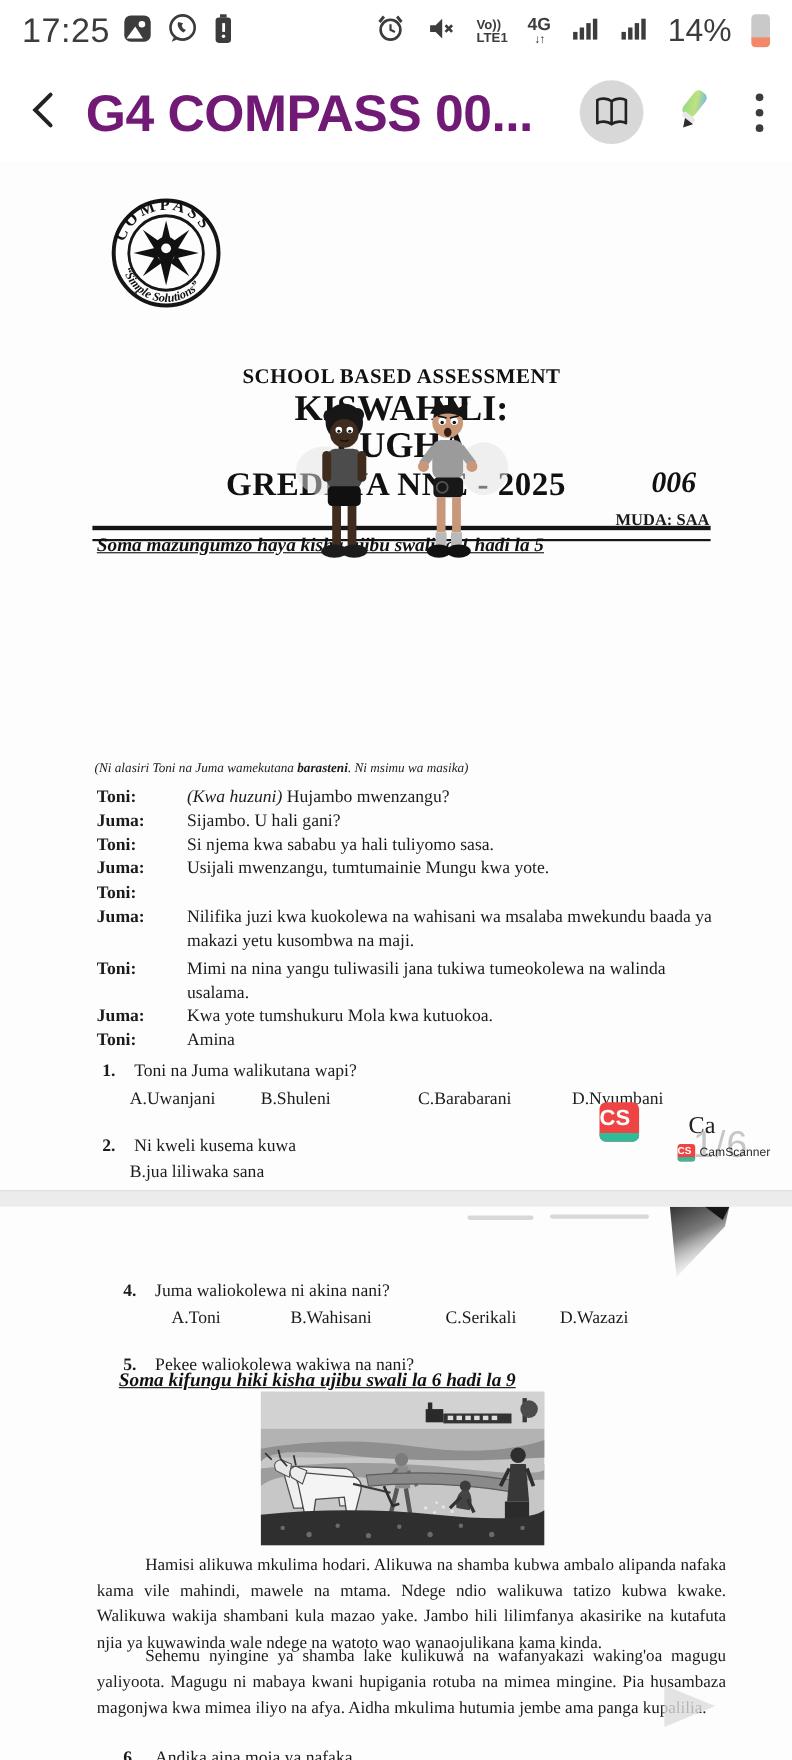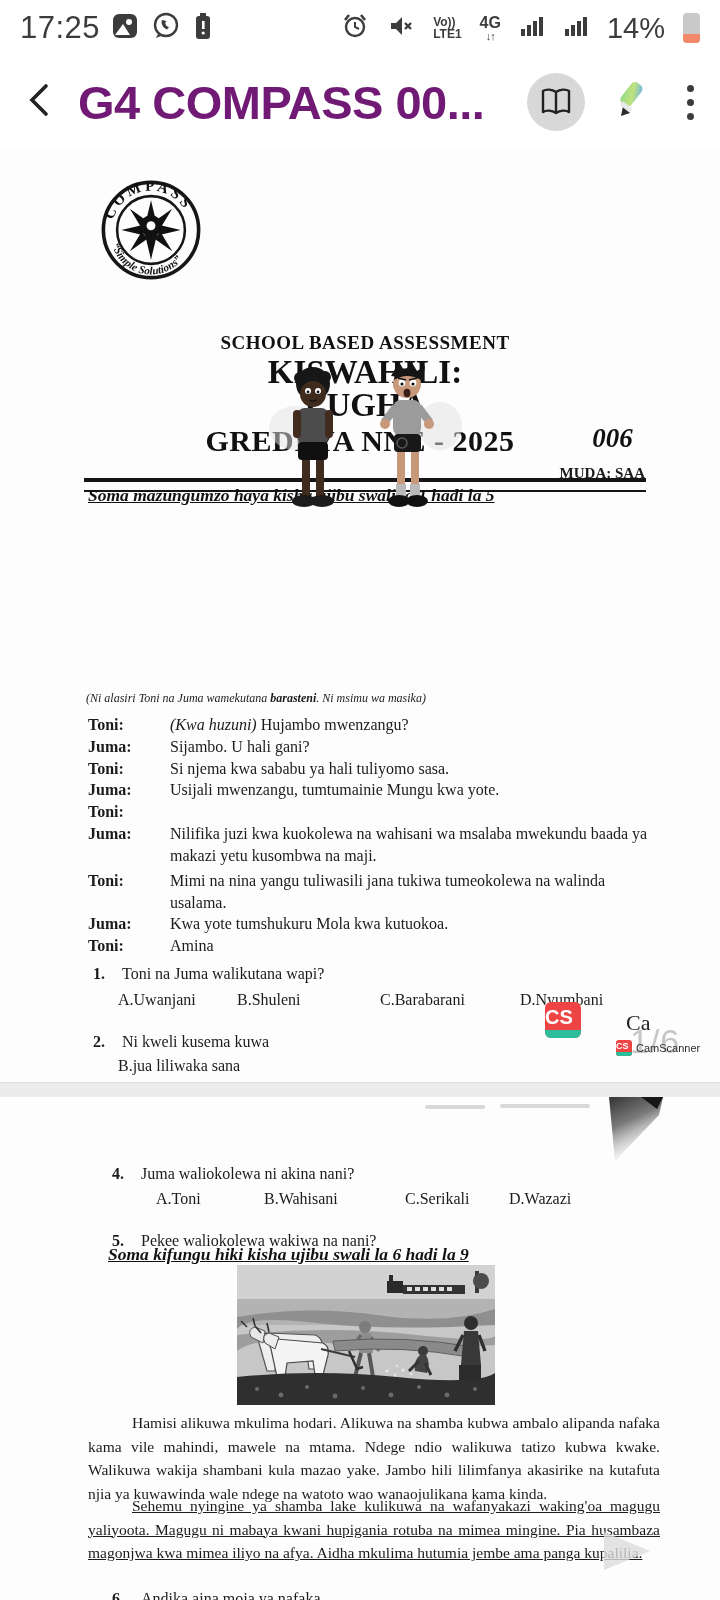--- a/index.html
+++ b/index.html
@@ -83,21 +83,21 @@
   .q2wrap{top:1141px;left:93px;width:560px;font-size:16px;}
   .q2wrap .q-line{grid-template-columns:29px 1fr;}
   .q2wrap .q-line{margin-left:19px;}
   .opts4b{display:flex;margin-left:63px;min-height:25px;align-items:flex-end;}
   .opts4b span:nth-child(1){width:108px;}
   .opts4b span:nth-child(2){width:141px;}
   .opts4b span:nth-child(3){width:104px;}
   #instr2{top:1244px;left:108px;}
   .para{left:88px;width:572px;font-size:15.5px;line-height:23.5px;text-align:justify;text-indent:44px;}
   #para1{top:1411px;}
-  #para2{top:1494px;text-decoration:underline;}
+  #para2{top:1494px;}
   .q6{top:1566px;left:93px;width:500px;font-size:16px;}
   .q6 .q-line{grid-template-columns:29px 1fr;margin-left:19px;}
   .artifact-arrow{top:1532px;left:604px;width:0;height:0;border-top:19px solid transparent;
                   border-bottom:19px solid transparent;border-left:46px solid #dcdcdc;opacity:.8;}
   .smudge{position:absolute;background:#b9b9b9;opacity:.55;height:4px;border-radius:2px;}
 </style>
 </head>
 <body>
 
 <div id="screen">

